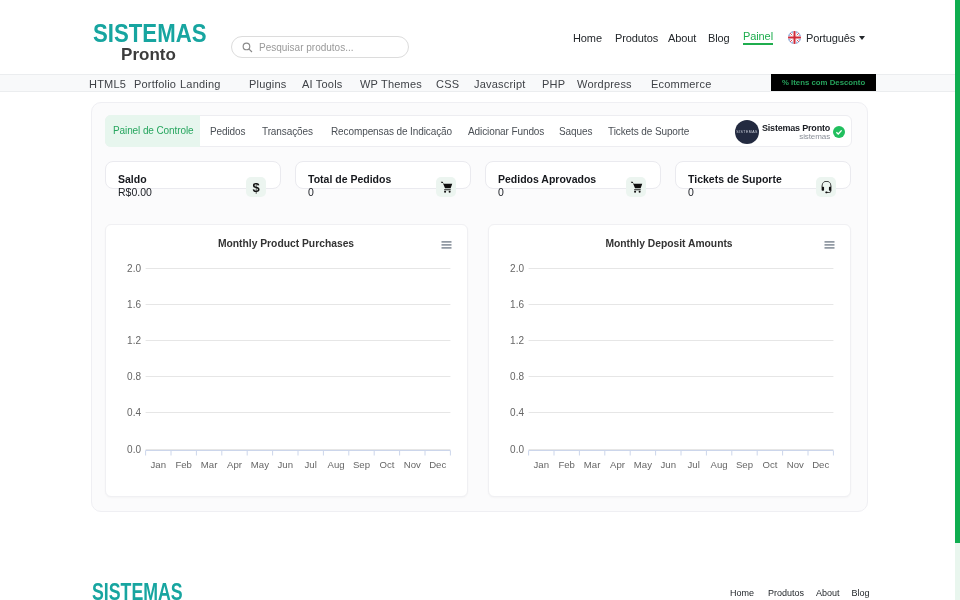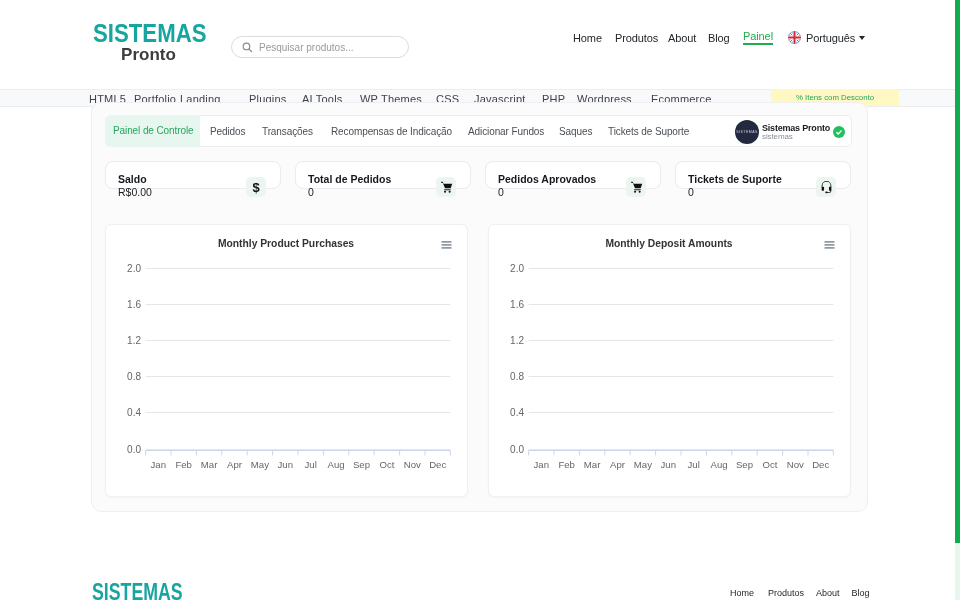--- a/index.html
+++ b/index.html
@@ -17,34 +17,34 @@
   .nav { top:30px; left:573px; display:flex; align-items:center; font-size:11px; letter-spacing:-0.1px; color:#23272b; font-weight:500;}
   .nav a { color:#23272b; text-decoration:none; display:block; }
   .nav .it { margin-right:0px; }
   .painel { color:#1fad4e !important; border-bottom:2px solid #1fad4e; padding-bottom:1px; }
   .caret { width:0; height:0; border-left:3.5px solid transparent; border-right:3.5px solid transparent;
     border-top:4px solid #23272b; display:inline-block; margin-left:4px; }
 
   
   .catbar { left:0; top:74px; width:960px; height:18px; background:#f8f9fa;
     border-top:1px solid #ebedef; border-bottom:1px solid #ebedef;
-    display:flex; align-items:center; font-size:11px; letter-spacing:.2px; color:#3f4247;margin-top:15px; }
+    display:flex; align-items:center; font-size:11px; letter-spacing:.2px; color:#3f4247; }
   .catbar { position:absolute; } .catbar span { top:3px; }
-  .catbar span.badge { position:absolute; left:771px; top:-1px; height:17px; background:#fef9c3; color:#26a35c;
-    font-size:7.8px; letter-spacing:0; display:flex; align-items:center; padding:0 25px; font-weight:normal;}
+  .catbar span.badge { position:absolute; left:771px; top:-1px; height:17px; background:#000000; color:#26a35c;
+    font-size:7.8px; letter-spacing:0; display:flex; align-items:center; padding:0 11px; font-weight:bold;}
 
   
   .panel { left:91px; top:102px; width:777px; height:410px; background:#fbfbfc;
     border:1px solid #efeff3; border-radius:10px; }
   .tabbar { left:105px; top:115px; width:747px; height:32px; background:#fff;
     border:1px solid #ededf1; border-radius:6px; display:flex; align-items:center;
     font-size:10px; letter-spacing:-0.1px; color:#4a4f55; }
   .tab-active { height:32px; margin:-1px 0 0 -1px; padding:0 7px 0 8px; display:flex; align-items:center;
     background:#e7f6ee; color:#27a65f; border-radius:6px 0 0 6px; font-weight:500; }
-  .userbox { position:absolute; left:629px; top:0; height:32px; display:flex; align-items:center; }
+  .userbox { position:absolute; left:629px; top:0; height:32px; display:flex; align-items:center;text-align:right; }
   .avatar { width:24px; height:24px; border-radius:50%; background:#232a40; color:#cfd3de;
     font-size:3.5px; display:flex; align-items:center; justify-content:center; letter-spacing:.5px;}
   .uname { margin-left:3px; }
   .uname .n { font-size:9px; letter-spacing:-0.2px; font-weight:bold; color:#191c22; line-height:8px; white-space:nowrap; }
   .uname .s { font-size:8px; color:#8a8f98; line-height:8px; margin-top:1px; }
 
   
   .stat { top:161px; width:176px; height:28px; background:#fff; border:1px solid #eaeaef;
     border-radius:8px; padding:11px 12px 0; }
   .stat .t { font-size:10.5px; font-weight:bold; color:#16181d; line-height:13px; }

